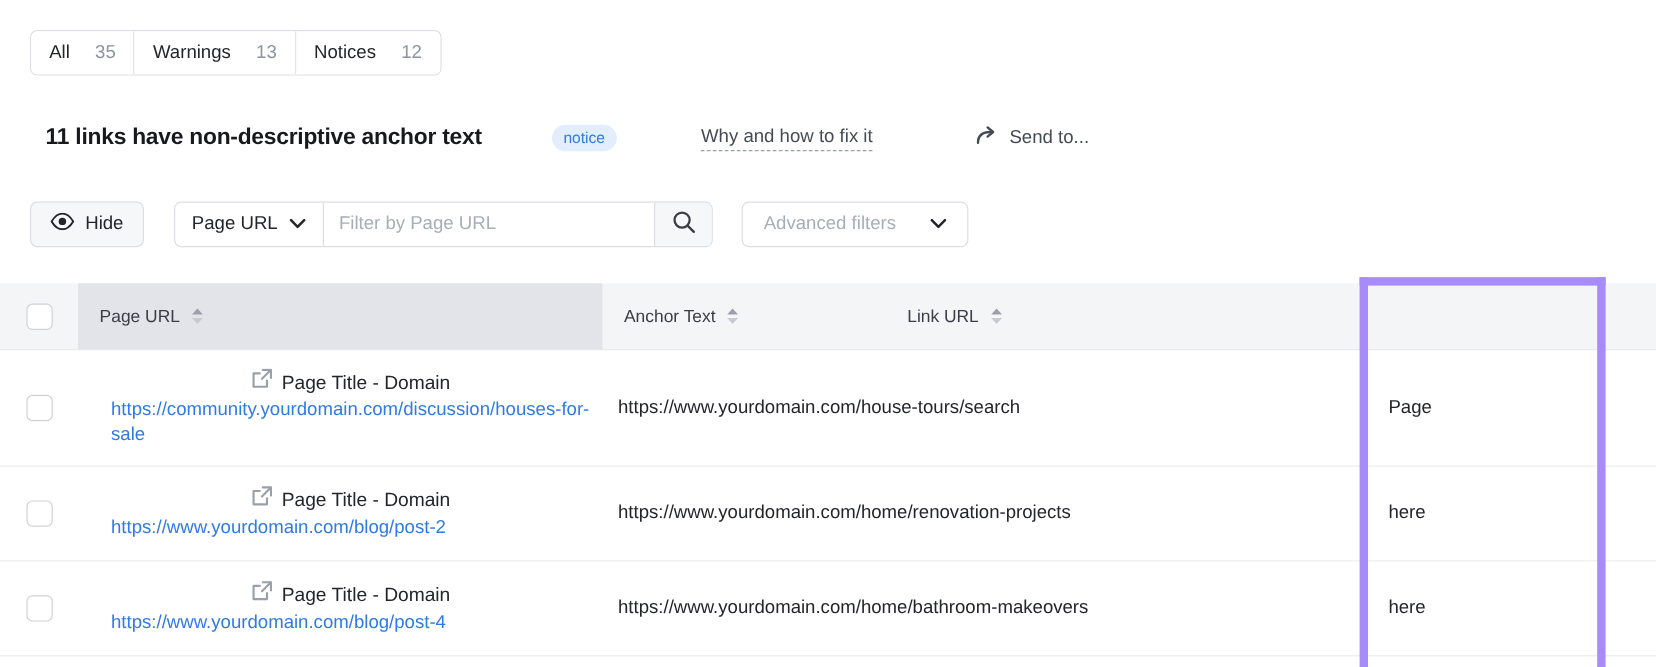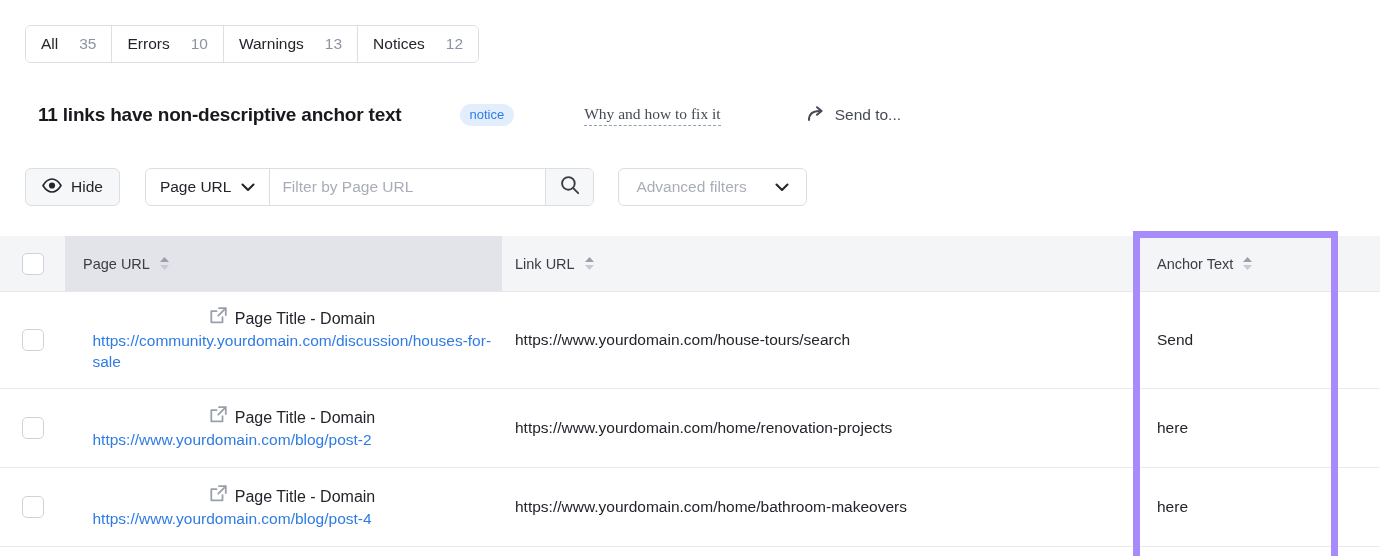--- a/index.html
+++ b/index.html
@@ -66,21 +66,20 @@
     border-radius: 11px;
     line-height: 1;
   }
   .why-link {
     margin-left: 26px;
     font-size: 15.5px;
     color: #454a54;
     border-bottom: 1px dashed #9aa0ab;
     padding-bottom: 2px;
     cursor: pointer;
-    font-family: Liberation Serif, serif;
   }
   .send-to {
     margin-left: 42px;
     display: flex;
     align-items: center;
     gap: 9px;
     font-size: 15.5px;
     color: #454a54;
     cursor: pointer;
     text-align: right;
@@ -243,24 +242,20 @@
     z-index: 5;
   }
 </style>
 </head>
 <body>
 
 <div class="tabbar">
   <div class="tab">
     <span class="tab-label">All</span>
     <span class="tab-count">35</span>
-  </div>
-  <div class="tab">
-    <span class="tab-label">Errors</span>
-    <span class="tab-count">10</span>
   </div>
   <div class="tab">
     <span class="tab-label">Warnings</span>
     <span class="tab-count">13</span>
   </div>
   <div class="tab">
     <span class="tab-label">Notices</span>
     <span class="tab-count">12</span>
   </div>
 </div>
@@ -329,31 +324,31 @@
     </div>
     <div class="th col-page">
       <span class="th-label">Page URL</span>
       <span class="sort-icon">
         <svg width="13" height="15" viewBox="0 0 13 15">
             <path d="M6.5 1 L11 6 L2 6 Z" fill="#9aa0ab"></path>
             <path d="M6.5 14 L2 9 L11 9 Z" fill="#c6cad2"></path>
           </svg>
       </span>
     </div>
-    <div class="th col-link">
-      <span class="th-label">Link URL</span>
+    <div class="th col-anchor">
+      <span class="th-label">Anchor Text</span>
       <span class="sort-icon">
         <svg width="13" height="15" viewBox="0 0 13 15">
             <path d="M6.5 1 L11 6 L2 6 Z" fill="#9aa0ab"></path>
             <path d="M6.5 14 L2 9 L11 9 Z" fill="#c6cad2"></path>
           </svg>
       </span>
     </div>
-    <div class="th col-anchor">
-      <span class="th-label">Anchor Text</span>
+    <div class="th col-link">
+      <span class="th-label">Link URL</span>
       <span class="sort-icon">
         <svg width="13" height="15" viewBox="0 0 13 15">
             <path d="M6.5 1 L11 6 L2 6 Z" fill="#9aa0ab"></path>
             <path d="M6.5 14 L2 9 L11 9 Z" fill="#c6cad2"></path>
           </svg>
       </span>
     </div>
   </div>
 
   <div class="trow" style="height:97px">
@@ -370,21 +365,21 @@
           </svg>
         </span>
         <span>Page Title - Domain</span>
       </div>
       <div class="page-url" style="width:400px">https://community.yourdomain.com/discussion/houses-for-sale</div>
     </div>
     <div class="td col-link">
       <span class="link-url">https://www.yourdomain.com/house-tours/search</span>
     </div>
     <div class="td col-anchor">
-      <span class="anchor-text">Send</span>
+      <span class="anchor-text">Page</span>
     </div>
   </div>
 
   <div class="trow" style="height:79px">
     <div class="td col-check">
       <div class="checkbox"></div>
     </div>
     <div class="td col-page page-cell">
       <div class="page-title-line">
         <span>

